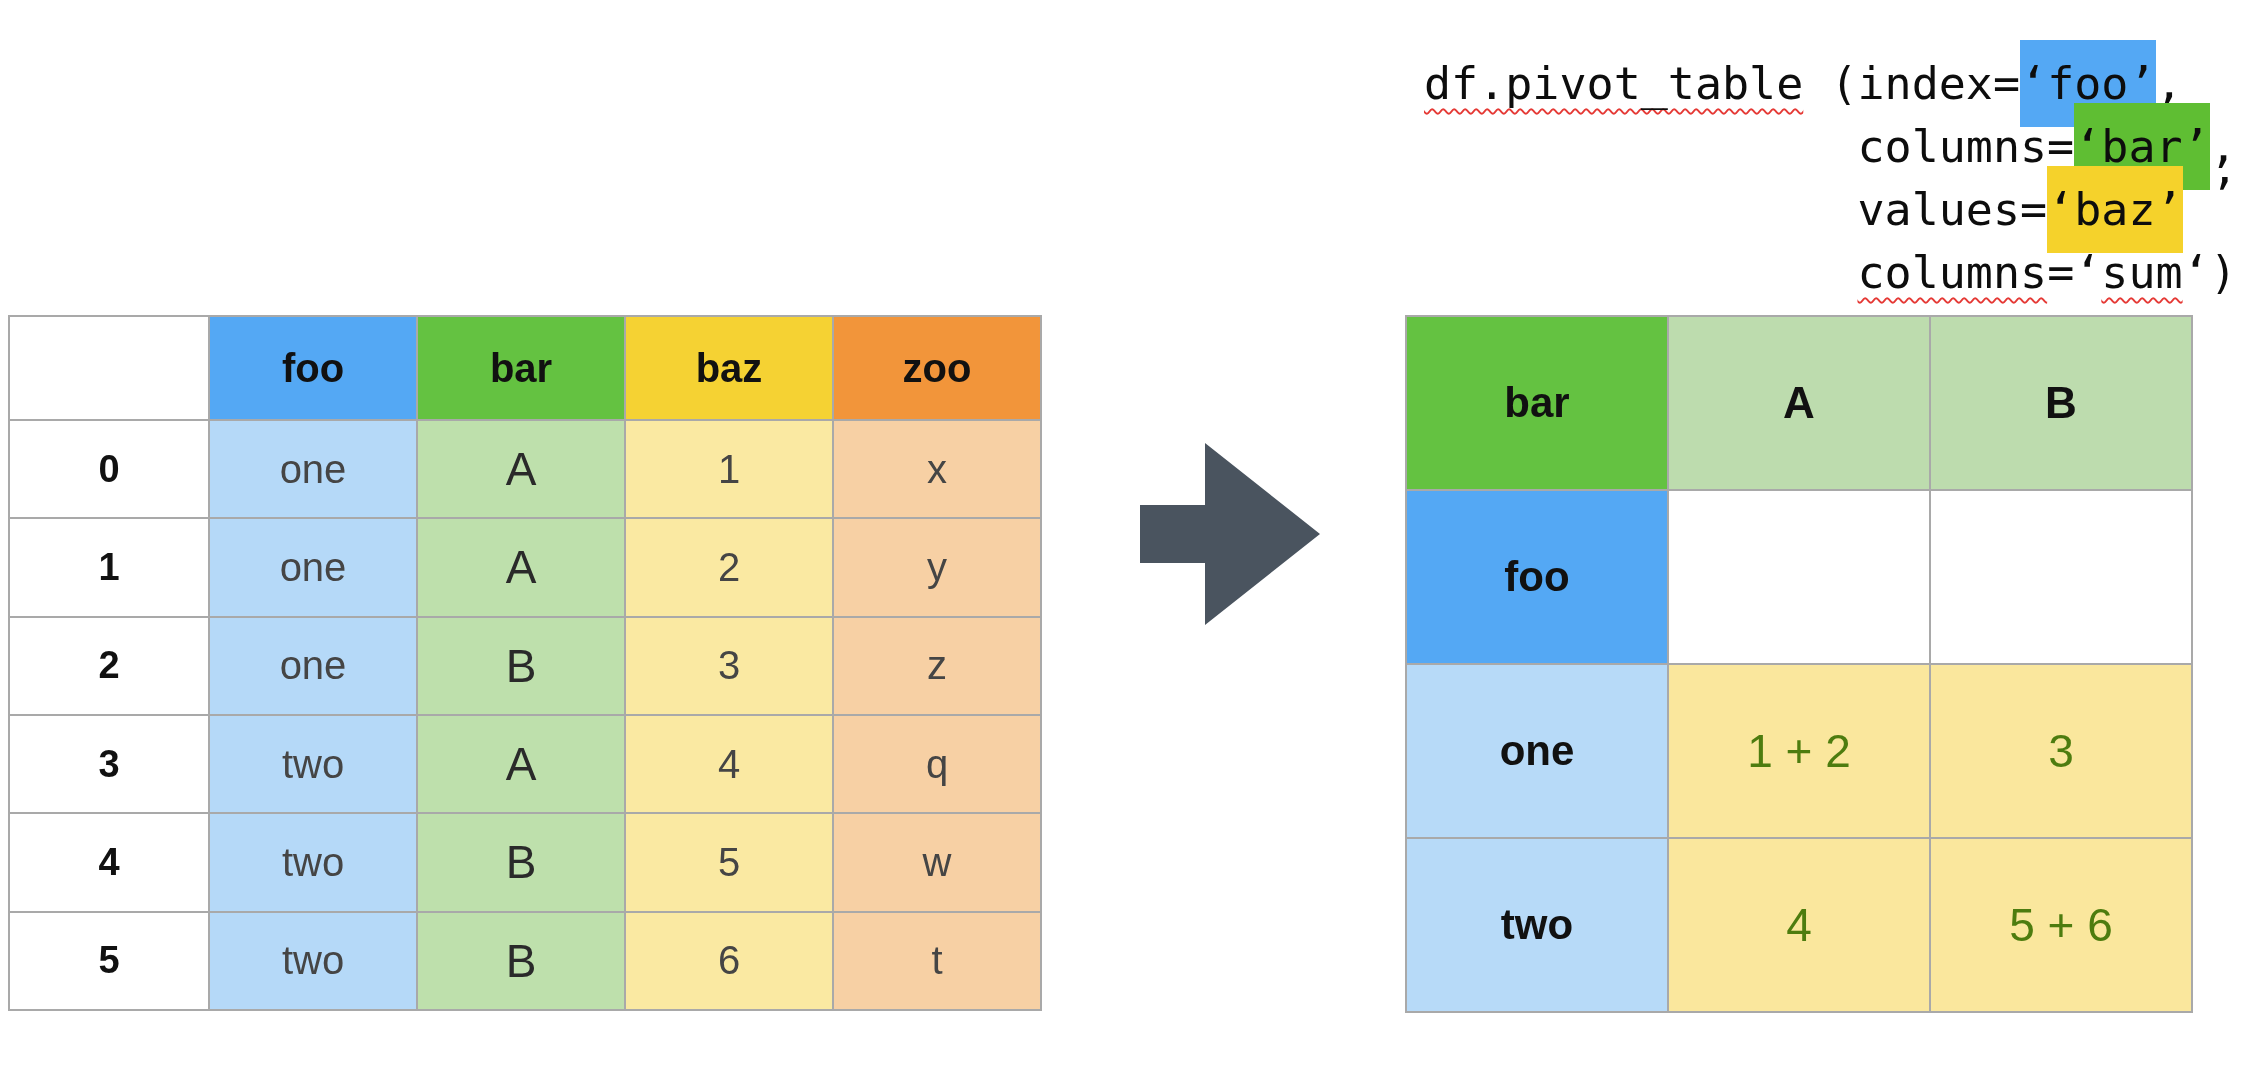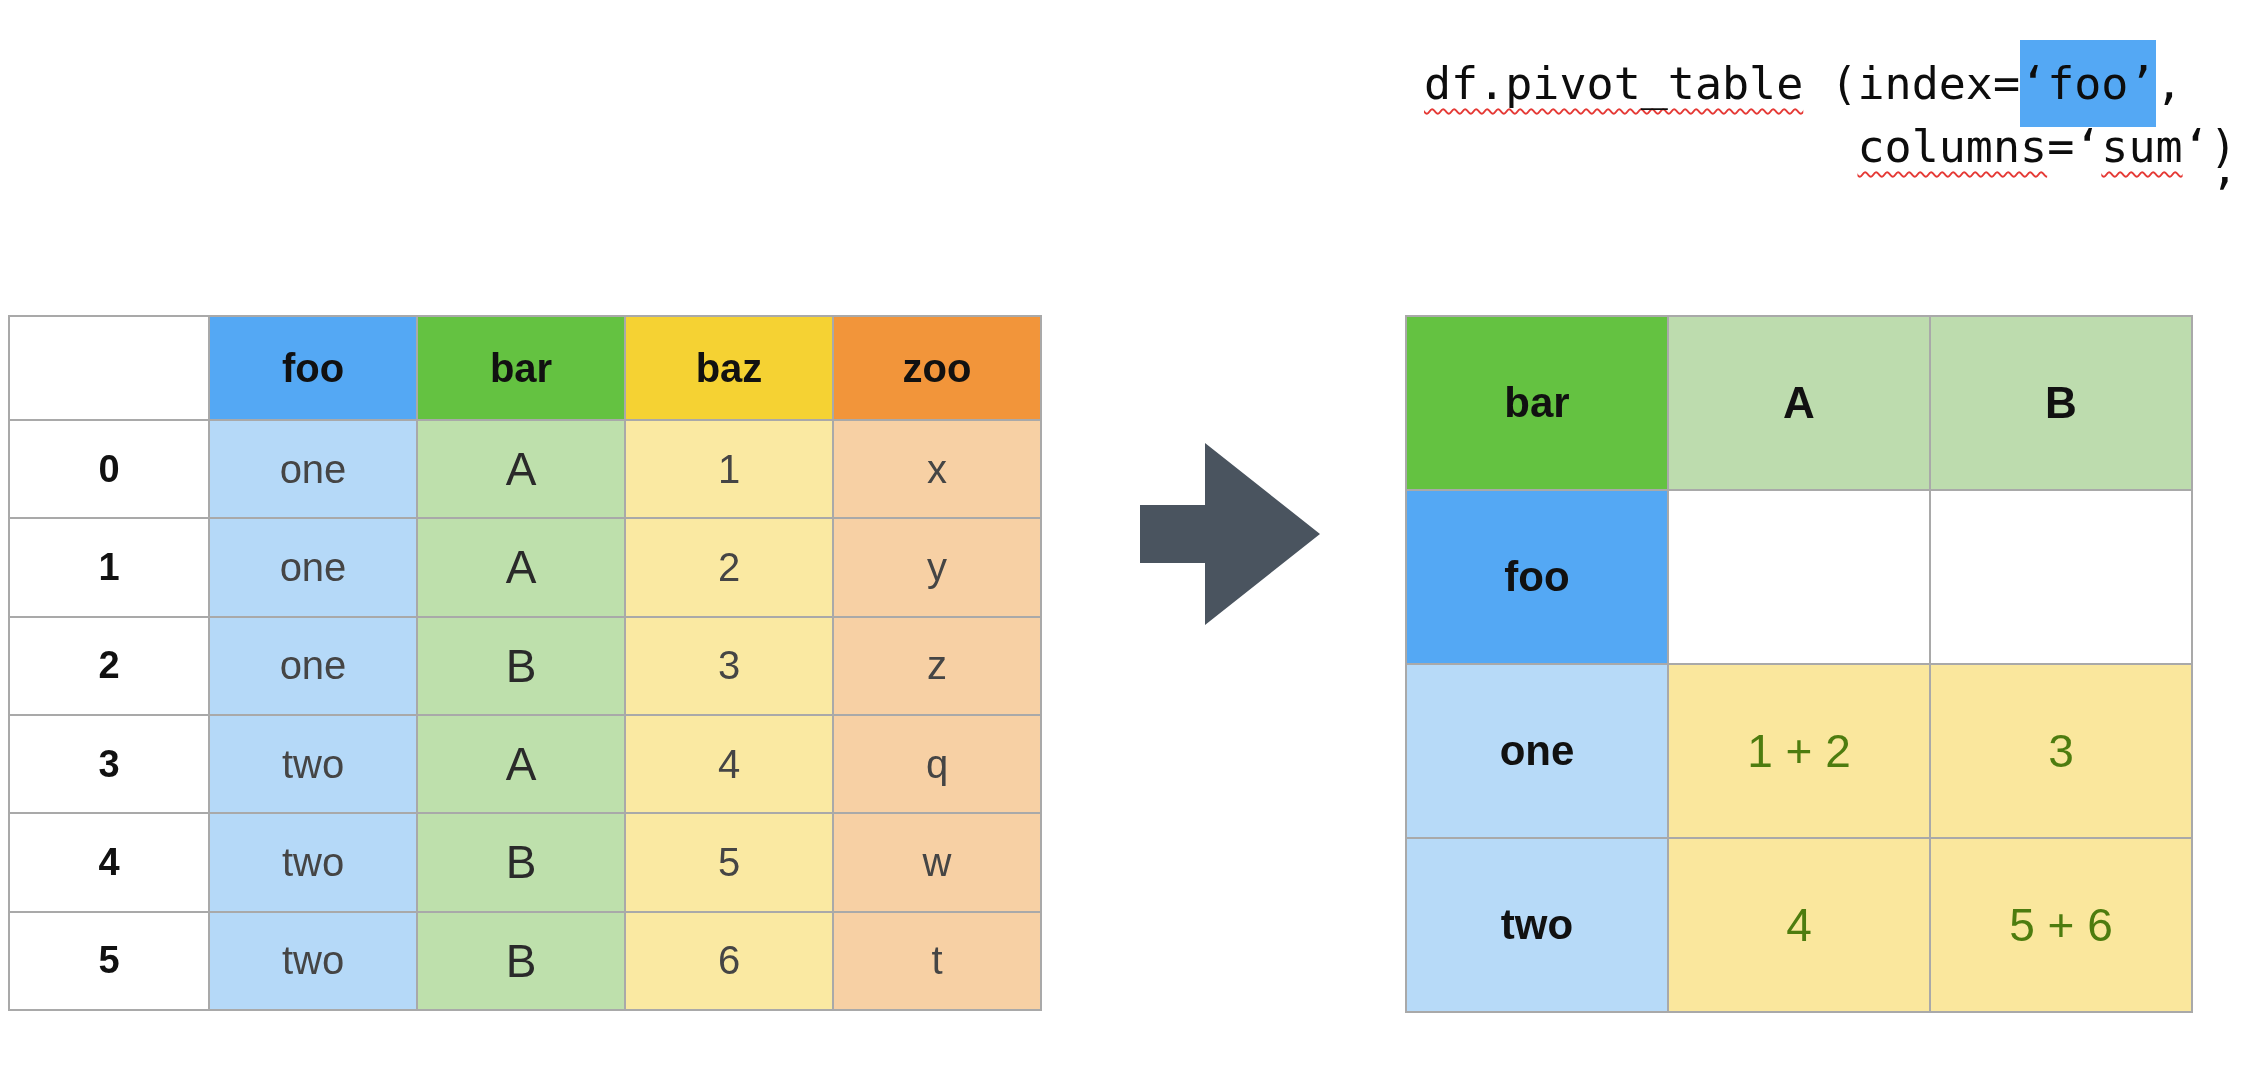--- a/index.html
+++ b/index.html
@@ -140,20 +140,22 @@
       </tr>
     </tbody>
   </table>
 
   <svg class="arrow" width="181" height="182" viewBox="0 0 181 182">
     <polygon points="0,62 65,62 65,0 180,91 65,182 65,120 0,120" fill="#4A545F"></polygon>
   </svg>
 
   <div class="code">
     <div class="code-line"><span class="squiggle">df.pivot_table</span><span> (index=</span><span class="hl hl-blue">‘foo’</span><span>,</span></div>
+    <div class="code-line indent"><span>columns=</span><span class="hl hl-green">‘bar’</span><span>,</span></div>
+    <div class="code-line indent"><span>values=</span><span class="hl hl-yellow">‘baz’</span></div>
     <div class="code-line indent"><span class="squiggle">columns</span><span>=‘</span><span class="squiggle">sum</span><span>‘)</span></div>
     <span class="stray-quote">’</span>
   </div>
 
   <table class="right-table">
     <colgroup>
         <col style="width:262px">
         <col style="width:262px">
         <col style="width:262px">
       </colgroup>

